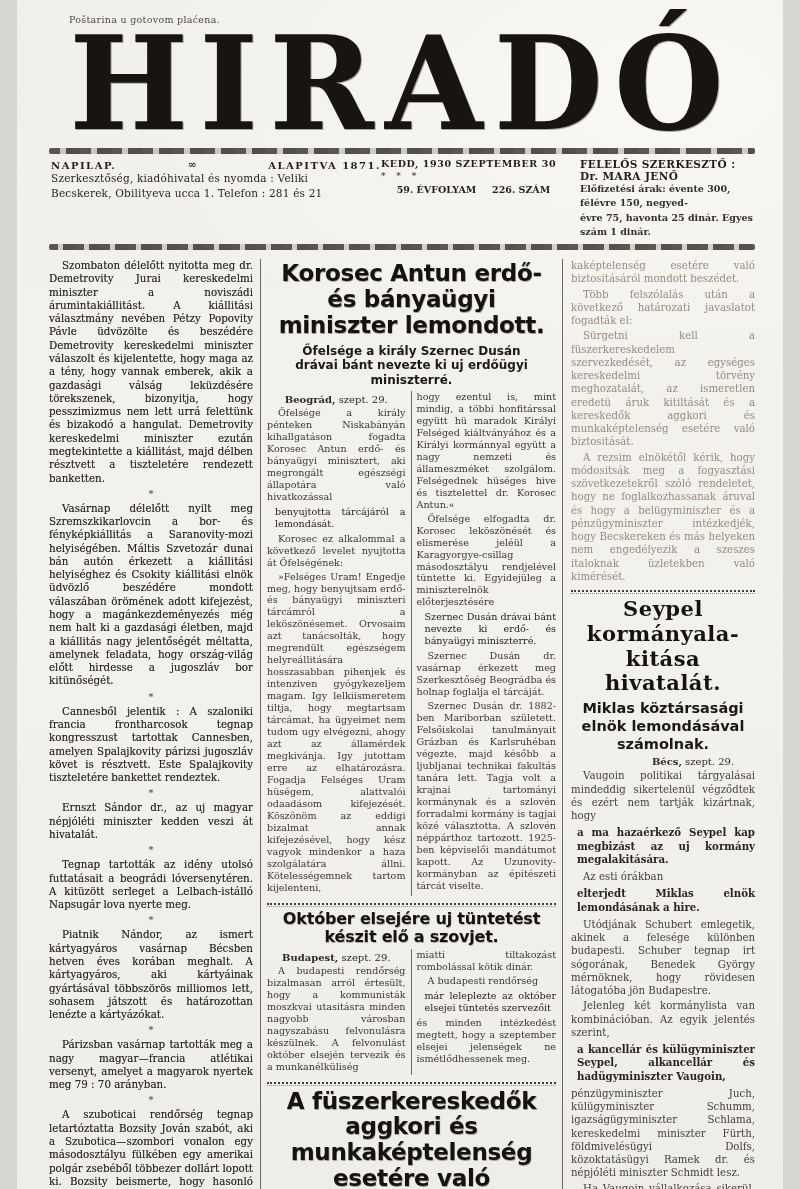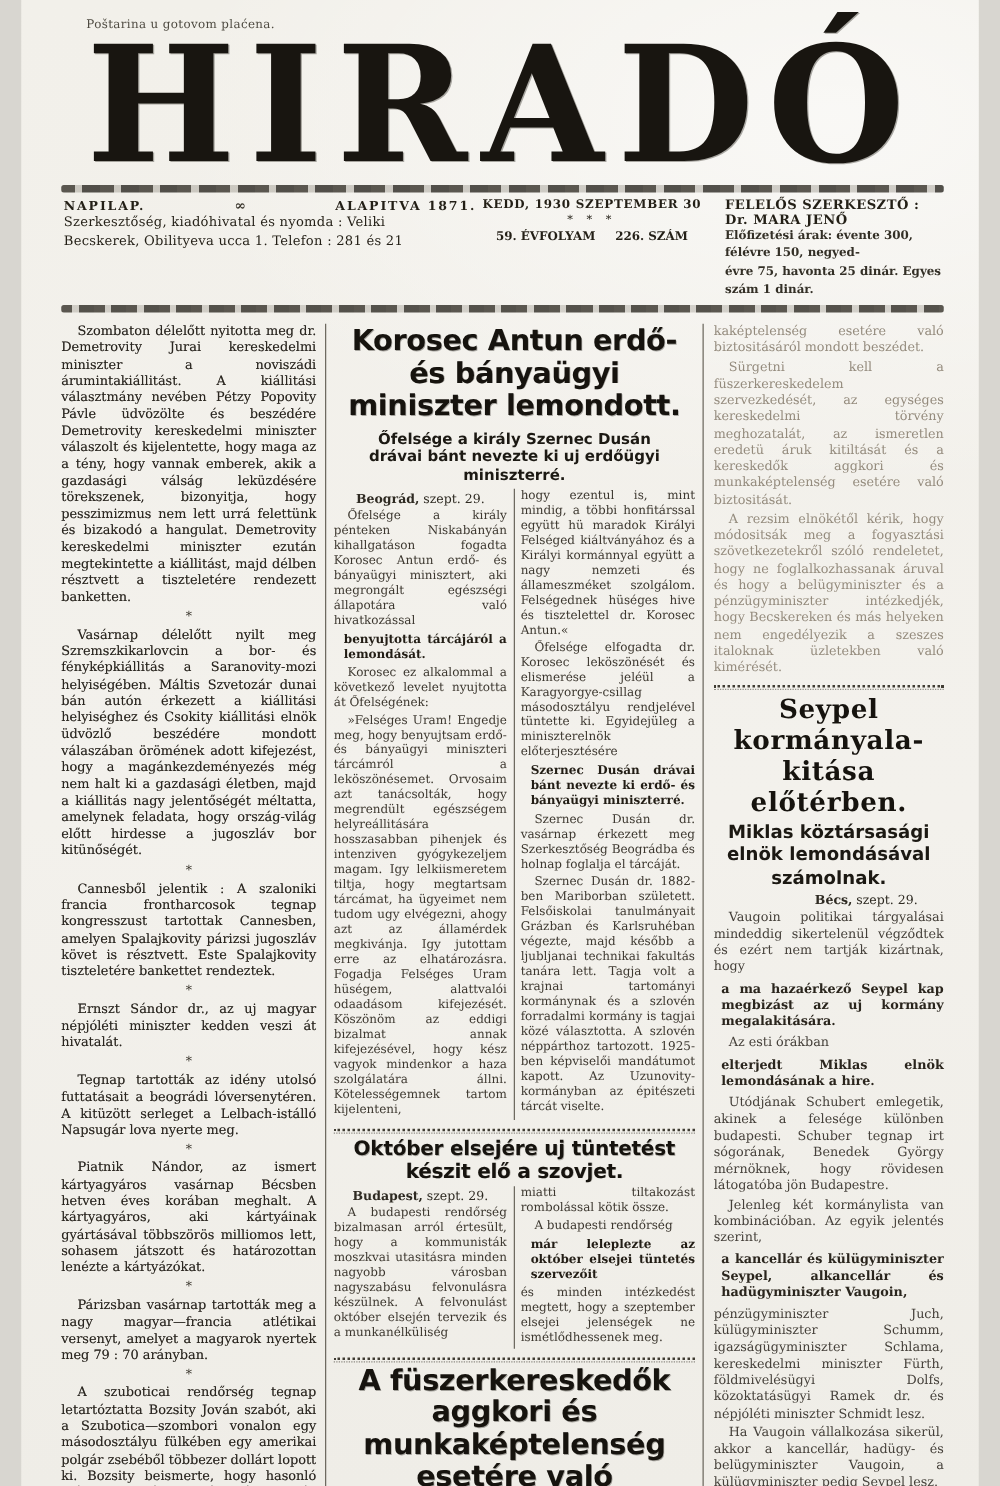--- a/index.html
+++ b/index.html
@@ -29,21 +29,21 @@
   .rule-heavy{height:6px;margin:1px 0;border-radius:2px;opacity:.82;
     background:repeating-linear-gradient(90deg,#39352d 0 11px,rgba(106,100,87,.35) 11px 17px,#2e2b25 17px 31px);}
   .rule-heavy.split{background:
     repeating-linear-gradient(90deg,#39352d 0 9px,rgba(106,100,87,.3) 9px 14px,#312e27 14px 26px);}
   
   .infobar{display:flex;align-items:flex-start;padding:3px 2px 4px;color:#231f16;}
   .info-left{width:330px;}
   .info-line1{display:flex;justify-content:space-between;align-items:flex-end;font-weight:bold;font-size:10px;letter-spacing:1.5px;}
   .ornament{font-size:11px;letter-spacing:0;color:#3a362d;}
   .info-left .addr{font-weight:normal;font-size:10.5px;line-height:1.45;letter-spacing:.2px;}
-  .info-center{width:185px;text-align:center;}
+  .info-center{width:185px;}
   .info-date{font-weight:bold;font-size:9.5px;letter-spacing:.6px;}
   .info-stars{font-size:9px;letter-spacing:4px;margin:2px 0;}
   .info-volrow{display:flex;justify-content:space-evenly;font-weight:bold;font-size:9.5px;margin-top:3px;}
   .info-right{flex:1;padding-left:14px;}
   .info-editor{font-weight:bold;font-size:10.5px;letter-spacing:.4px;}
   .info-sub{font-weight:bold;font-size:9.5px;line-height:1.5;color:#332f26;}
   
   .body-grid{display:grid;grid-template-columns:212px 302px 1fr;margin-top:9px;align-items:start;}
   .col-left{padding-right:7px;border-right:1px solid #6e6a60;}
   .col-center{padding:0 6px;border-right:1px solid #6e6a60;min-height:930px;}
@@ -68,21 +68,21 @@
     line-height:1.25;color:#1c1913;margin:3px 0 2px;text-align:center;}
   
   .dateline{text-align:center;font-size:10px;margin:3px 0 2px;color:#2e2a22;}
   .dateline .city{font-weight:bold;}
   
   .twocol{display:flex;margin-top:2px;}
   .twocol .sc-a{width:50%;padding-right:5px;border-right:1px solid #6e6a60;box-sizing:border-box;}
   .twocol .sc-b{width:50%;padding-left:5px;box-sizing:border-box;}
   .bodytext{font-size:9.6px;line-height:1.25;text-align:justify;text-indent:11px;margin:0 0 2px;color:#3c372f;}
   .bodytext.first{text-indent:11px;}
-  .inset{font-weight:bold;color:#221d15;text-indent:0;padding-left:8px;margin:3px 0;}
+  .inset{font-weight:normal;color:#221d15;text-indent:0;padding-left:8px;margin:3px 0;}
   .dotsep{border-top:2px dotted #403c33;margin:7px 0 5px;position:relative;}
   .dotsep::after{content:"";position:absolute;left:0;right:0;top:1px;border-top:1px dotted rgba(64,60,51,.55);}
   
   .rc-body{font-size:10.2px;line-height:1.3;text-align:justify;text-indent:12px;margin:0 0 2px;color:#45403a;}
   .cont-block .rc-body{color:#948b7d;filter:blur(.35px);}
   .cont-block .rc-body:first-child{text-indent:0;}
   .rc-inset{font-weight:bold;color:#2a251d;text-indent:0;padding-left:6px;margin:4px 0;}
 </style>
 </head>
 <body>
@@ -177,51 +177,52 @@
         <h1 class="headline-mid">Október elsejére uj tüntetést készit elő a szovjet.</h1>
         <div class="twocol">
           <div class="sc-a">
             <p class="dateline">
               <span class="city">Budapest,</span>
               <span>szept. 29.</span>
             </p>
             <p class="bodytext">A budapesti rendőrség bizalmasan arról értesült, hogy a kommunisták moszkvai utasitásra minden nagyobb városban nagyszabásu felvonulásra készülnek. A felvonulást október elsején tervezik és a munkanélküliség</p>
           </div>
           <div class="sc-b">
-            <p class="bodytext" style="text-indent:0">miatti tiltakozást rombolással kötik össze.</p>
+            <p class="bodytext" style="text-indent:0">miatti tiltakozást rombolással kötik dinár.</p>
             <p class="bodytext">A budapesti rendőrség</p>
             <p class="bodytext inset">már leleplezte az október elsejei tüntetés szervezőit</p>
             <p class="bodytext" style="text-indent:0">és minden intézkedést megtett, hogy a szeptember elsejei jelenségek ne ismétlődhessenek meg.</p>
           </div>
         </div>
       </article>
 
       <div class="dotsep"></div>
 
       <article>
         <h1 class="headline-xl">A füszerkereskedők aggkori és munkaképtelenség esetére való biztositását sürgette</h1>
 
       </article>
 
     </div>
 
     <div class="col-right">
 
       <div class="cont-block faded">
         <p class="rc-body">kaképtelenség esetére való biztositásáról mondott beszédet.</p>
+        <p class="rc-body">Több felszólalás után a következő határozati javaslatot fogadták el:</p>
         <p class="rc-body">Sürgetni kell a füszerkereskedelem szervezkedését, az egységes kereskedelmi törvény meghozatalát, az ismeretlen eredetü áruk kitiltását és a kereskedők aggkori és munkaképtelenség esetére való biztositását.</p>
         <p class="rc-body">A rezsim elnökétől kérik, hogy módositsák meg a fogyasztási szövetkezetekről szóló rendeletet, hogy ne foglalkozhassanak áruval és hogy a belügyminiszter és a pénzügyminiszter intézkedjék, hogy Becskereken és más helyeken nem engedélyezik a szeszes italoknak üzletekben való kimérését.</p>
       </div>
 
       <div class="dotsep"></div>
 
       <article>
         <h1 class="headline-serif">
           <span>Seypel kormányala-</span><br>
-          <span>kitása előtérben.</span>
+          <span>kitása hivatalát.</span>
         </h1>
         <h2 class="subhead-left">Miklas köztársasági elnök lemondásával számolnak.</h2>
         <p class="dateline" style="padding-left:60px">
           <span class="city">Bécs,</span>
           <span>szept. 29.</span>
         </p>
         <p class="rc-body">Vaugoin politikai tárgyalásai mindeddig sikertelenül végződtek és ezért nem tartják kizártnak, hogy</p>
         <p class="rc-body rc-inset">a ma hazaérkező Seypel kap megbizást az uj kormány megalakitására.</p>
         <p class="rc-body">Az esti órákban</p>
         <p class="rc-body rc-inset">elterjedt Miklas elnök lemondásának a hire.</p>

